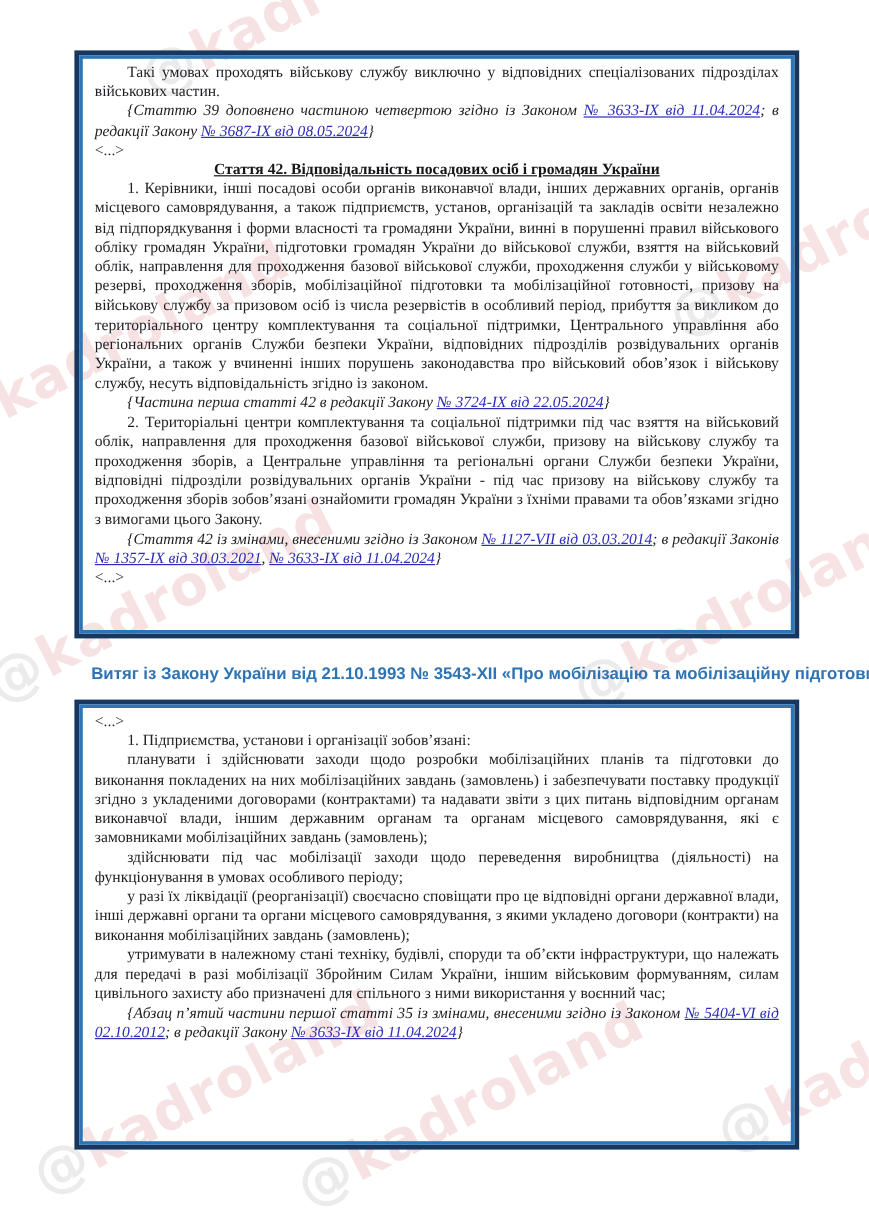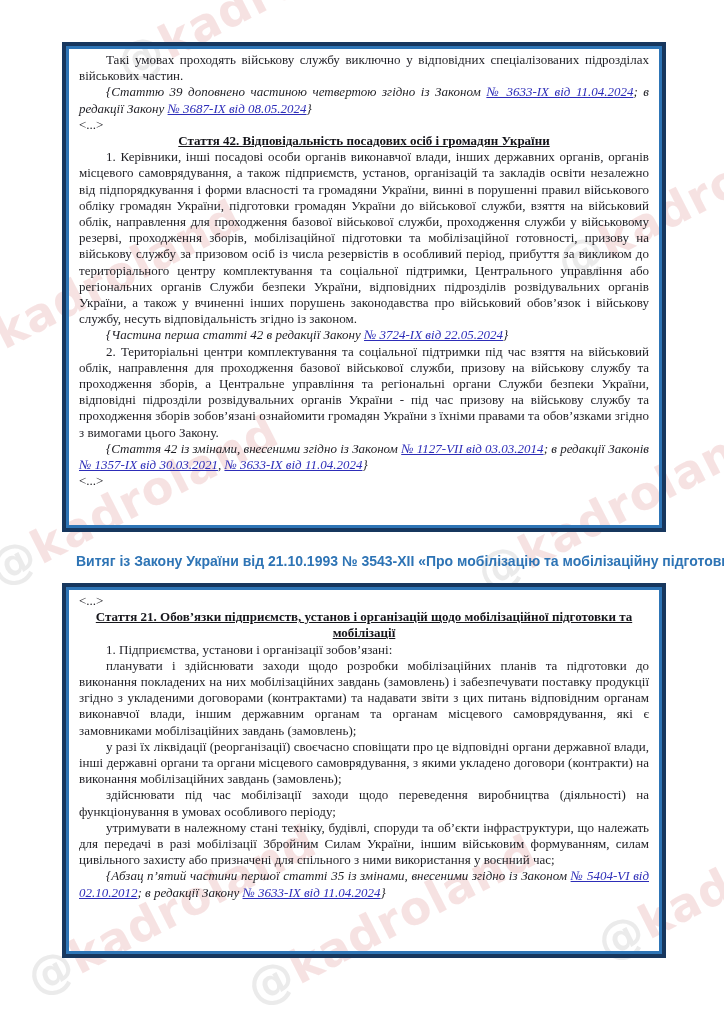--- a/index.html
+++ b/index.html
@@ -98,23 +98,22 @@
         <p class="blk amendment"><span>{Стаття 42 із змінами, внесеними згідно із Законом </span><a href="#" class="law-link">№ 1127-VII від 03.03.2014</a><span>; в редакції Законів </span><a href="#" class="law-link">№ 1357-IX від 30.03.2021</a><span>, </span><a href="#" class="law-link">№ 3633-IX від 11.04.2024</a><span>}</span></p>
         <p class="blk ellipsis">&lt;...&gt;</p>
       </div>
   </div>
 
   <div class="divider-heading">Витяг із Закону України від 21.10.1993 № 3543-XII «Про мобілізацію та мобілізаційну підготовку»</div>
 
   <div class="law-box second">
     <div class="inner">
         <p class="blk ellipsis">&lt;...&gt;</p>
-        <p class="blk heading">Стаття 21. Обов’язки підприємств, установ і організацій щодо мобілізаційної підготовки та мобілізації</p>
         <p class="blk p">1. Підприємства, установи і організації зобов’язані:</p>
         <p class="blk p">планувати і здійснювати заходи щодо розробки мобілізаційних планів та підготовки до виконання покладених на них мобілізаційних завдань (замовлень) і забезпечувати поставку продукції згідно з укладеними договорами (контрактами) та надавати звіти з цих питань відповідним органам виконавчої влади, іншим державним органам та органам місцевого самоврядування, які є замовниками мобілізаційних завдань (замовлень);</p>
+        <p class="blk p">здійснювати під час мобілізації заходи щодо переведення виробництва (діяльності) на функціонування в умовах особливого періоду;</p>
         <p class="blk p">у разі їх ліквідації (реорганізації) своєчасно сповіщати про це відповідні органи державної влади, інші державні органи та органи місцевого самоврядування, з якими укладено договори (контракти) на виконання мобілізаційних завдань (замовлень);</p>
-        <p class="blk p">здійснювати під час мобілізації заходи щодо переведення виробництва (діяльності) на функціонування в умовах особливого періоду;</p>
         <p class="blk p">утримувати в належному стані техніку, будівлі, споруди та об’єкти інфраструктури, що належать для передачі в разі мобілізації Збройним Силам України, іншим військовим формуванням, силам цивільного захисту або призначені для спільного з ними використання у воєнний час;</p>
         <p class="blk amendment"><span>{Абзац п’ятий частини першої статті 35 із змінами, внесеними згідно із Законом </span><a href="#" class="law-link">№ 5404-VI від 02.10.2012</a><span>; в редакції Закону </span><a href="#" class="law-link">№ 3633-IX від 11.04.2024</a><span>}</span></p>
       </div>
   </div>
 
 </div>
 
 </body></html>

